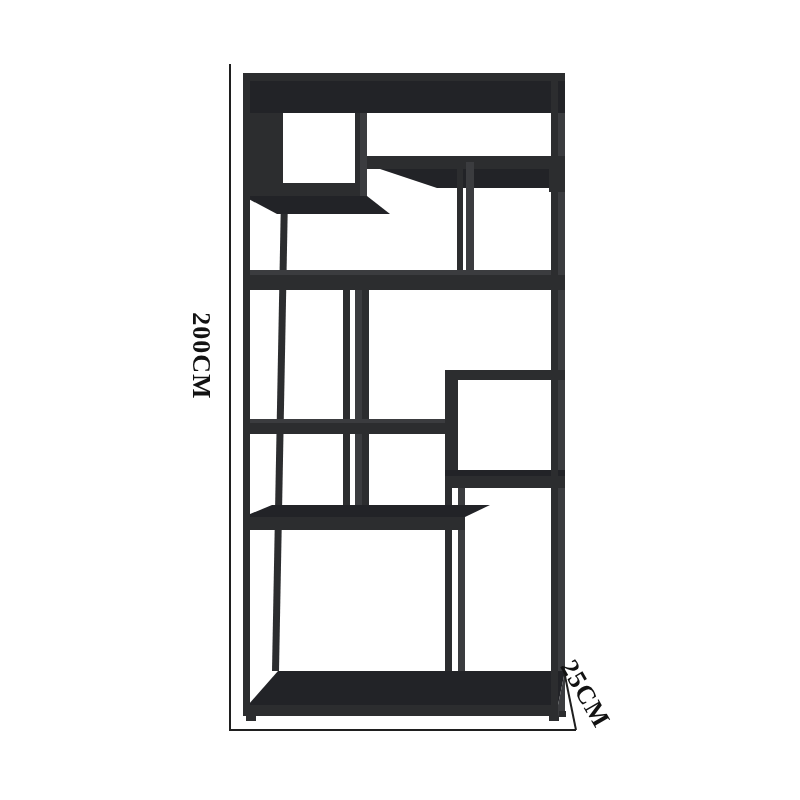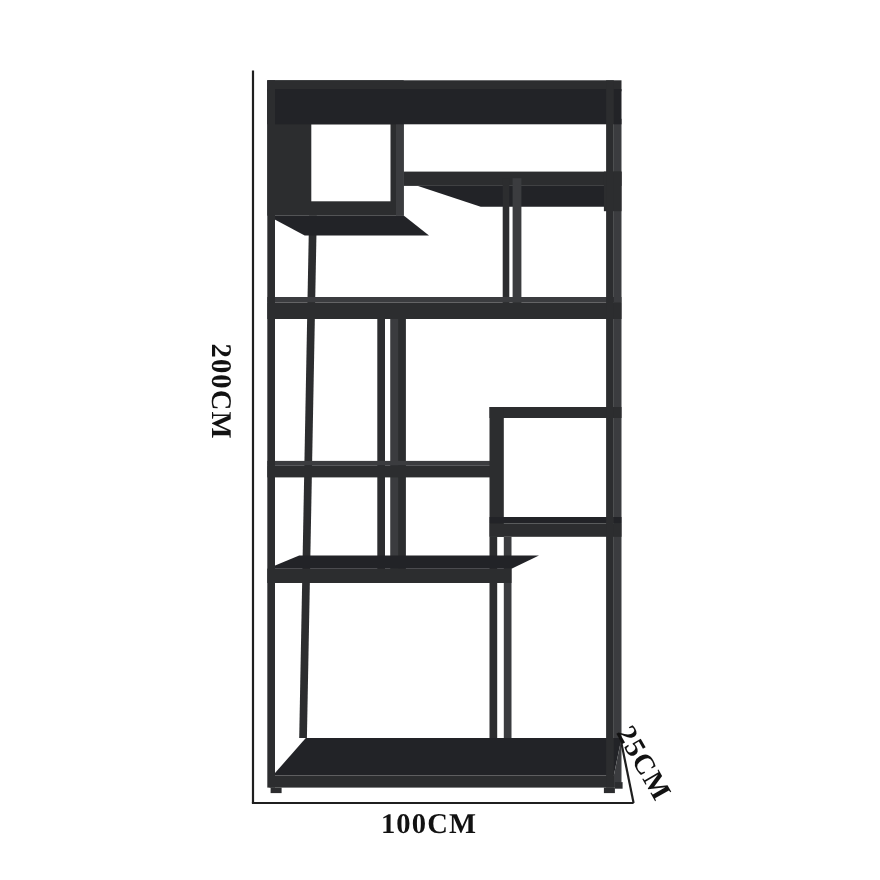--- a/index.html
+++ b/index.html
@@ -108,16 +108,15 @@
 
     <g style="stroke:var(--line);stroke-width:2;fill:none">
       <line x1="230" y1="64" x2="230" y2="730"></line>
       <line x1="229" y1="730" x2="576" y2="730"></line>
       <line x1="564" y1="671" x2="576" y2="730"></line>
     </g>
   </svg>
 
   <div class="dim-label" id="height-label">200CM</div>
 
-  <div class="dim-label" id="width-label">100CM</div>
 
   <div class="dim-label" id="depth-label">25CM</div>
 </div>
 
 </body></html>

